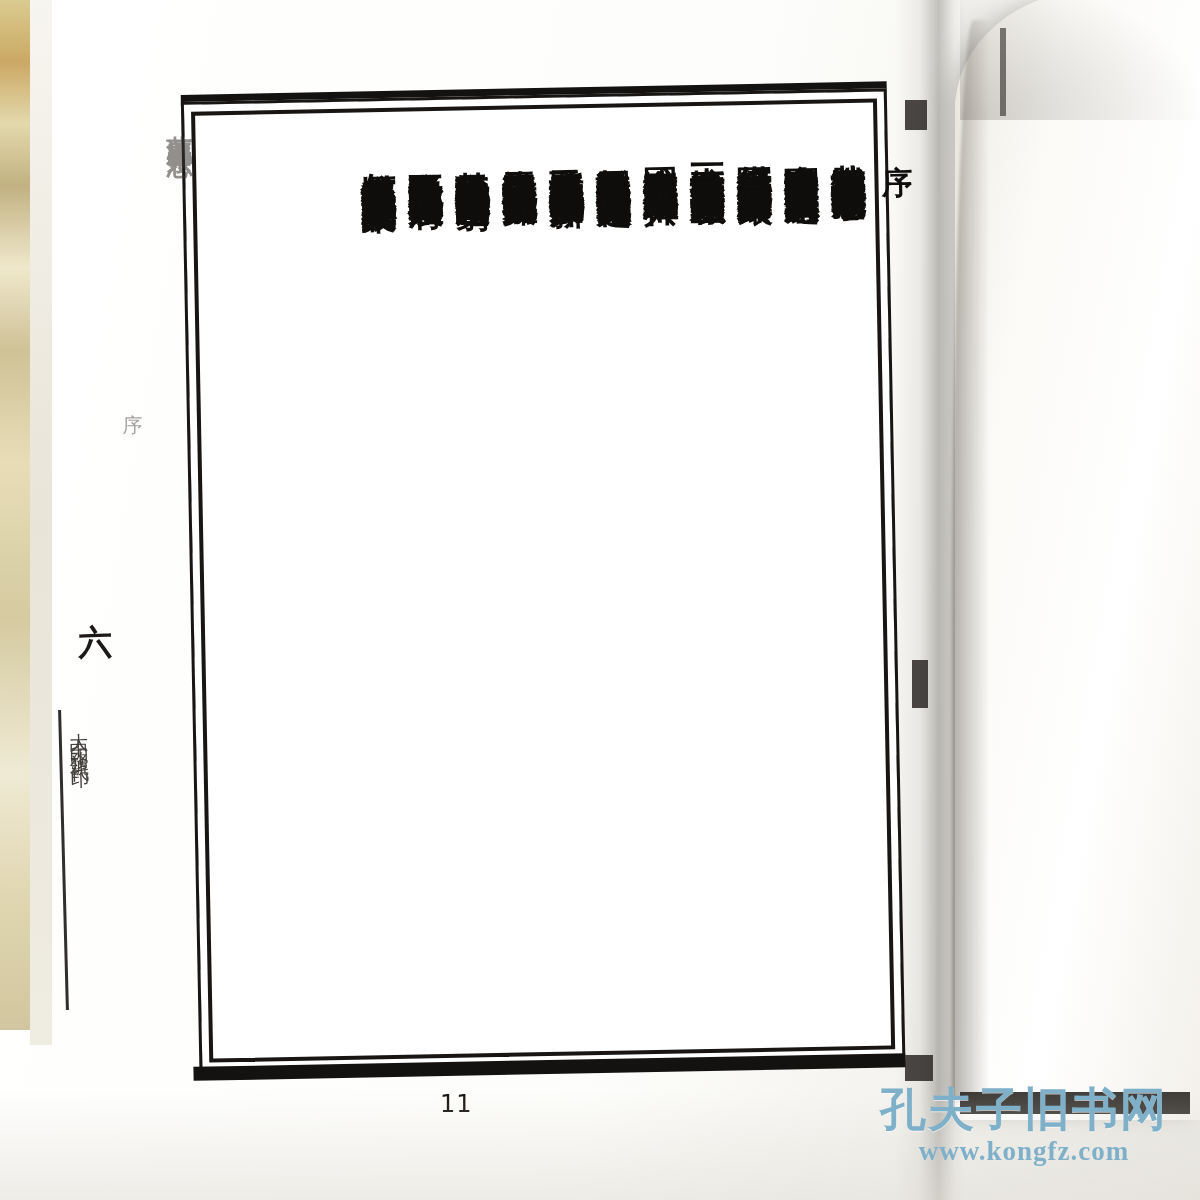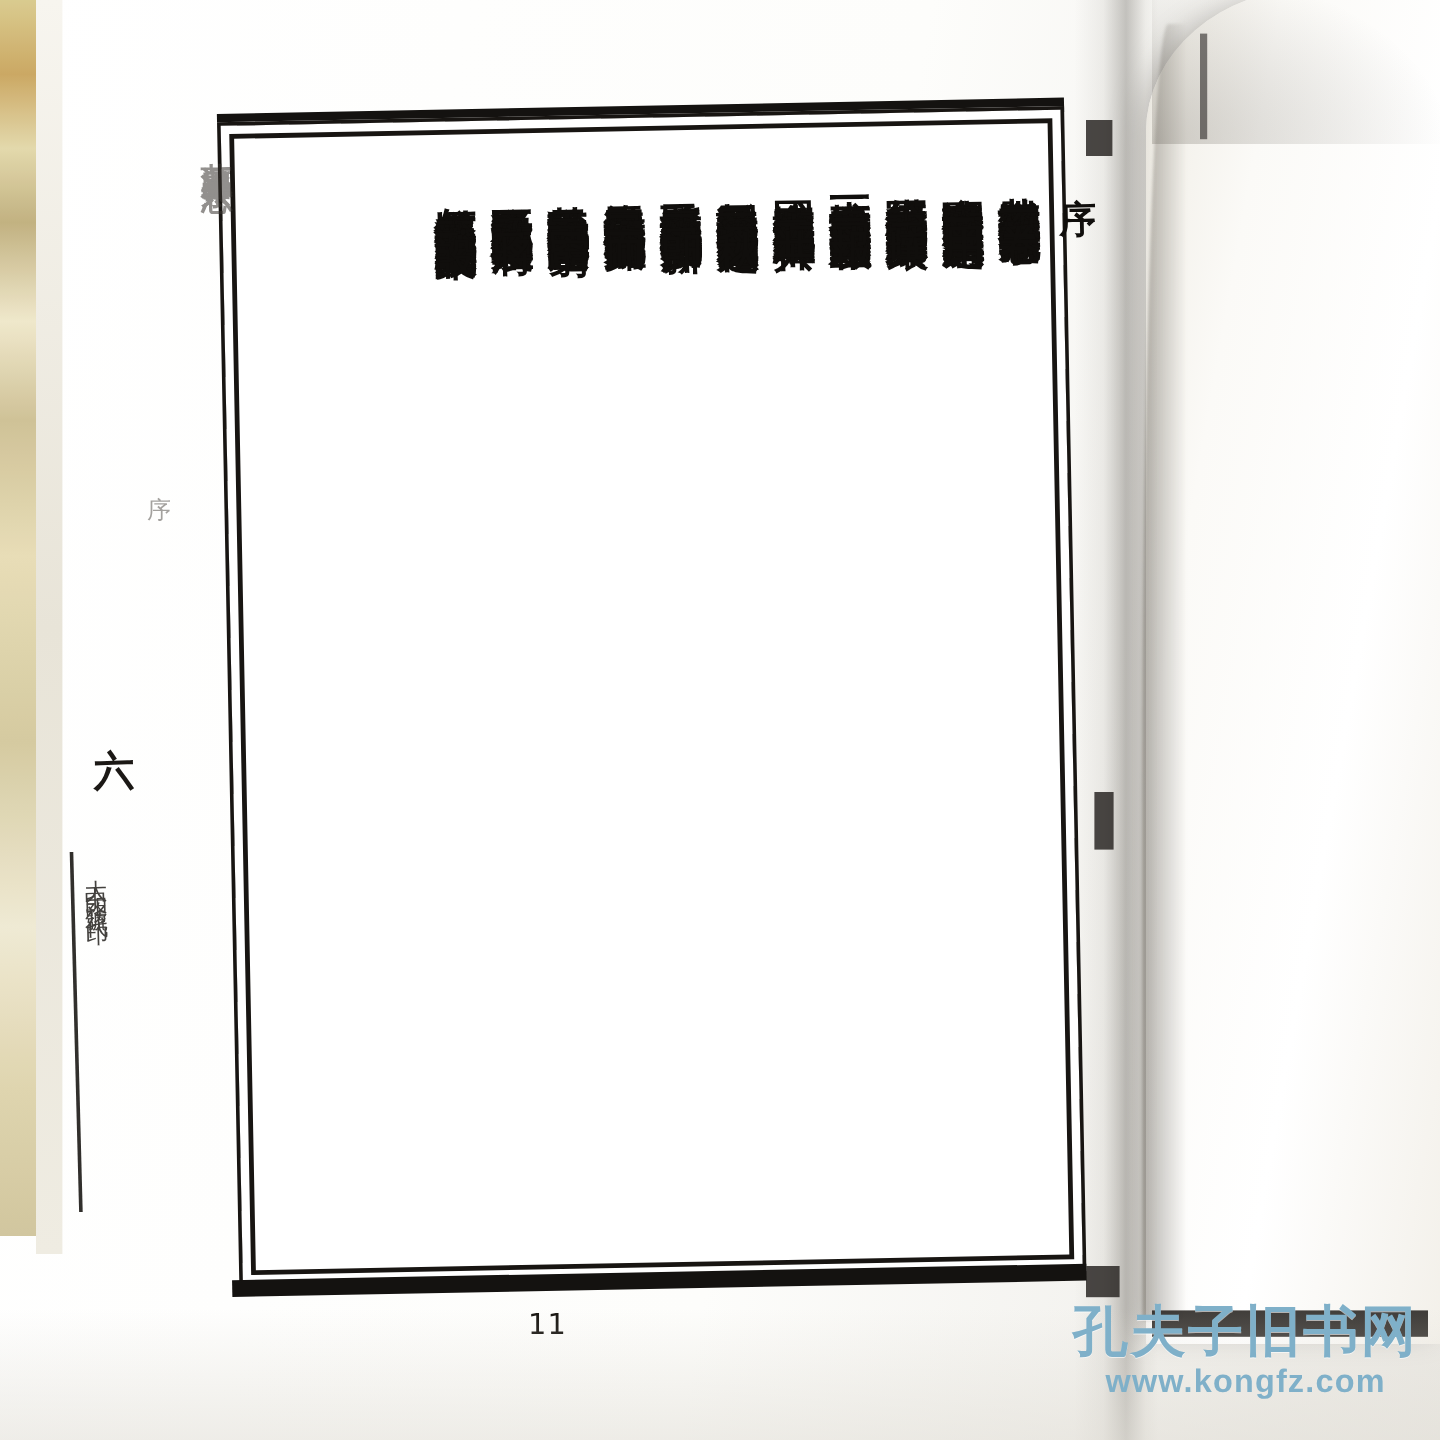--- a/index.html
+++ b/index.html
@@ -216,36 +216,36 @@
     left: 440px; top: 1090px;
     font-family: "DejaVu Sans", sans-serif;
     font-size: 24px;
     color: #16130f;
     letter-spacing: 1px;
   }
 
   
   .watermark {
     position: absolute;
-    right: 18px;
+    right: 32px;
     bottom: 34px;
     text-align: center;
     line-height: 1.08;
     user-select: none;
   }
   .wm-cn {
     font-family: "DejaVu Serif", serif;
     font-size: 46px;
     font-weight: 700;
     color: #7fb0c9;
     letter-spacing: 2px;
     text-shadow: 0 1px 0 rgba(255,255,255,.6);
   }
   .wm-url {
-    font-family: Liberation Sans, sans-serif;
+    font-family: Liberation Serif, serif;
     font-size: 27px;
     font-weight: 700;
     color: #7fb0c9;
     letter-spacing: 1px;
     margin-top: 2px;
   }
 </style>
 </head>
 <body>
 

